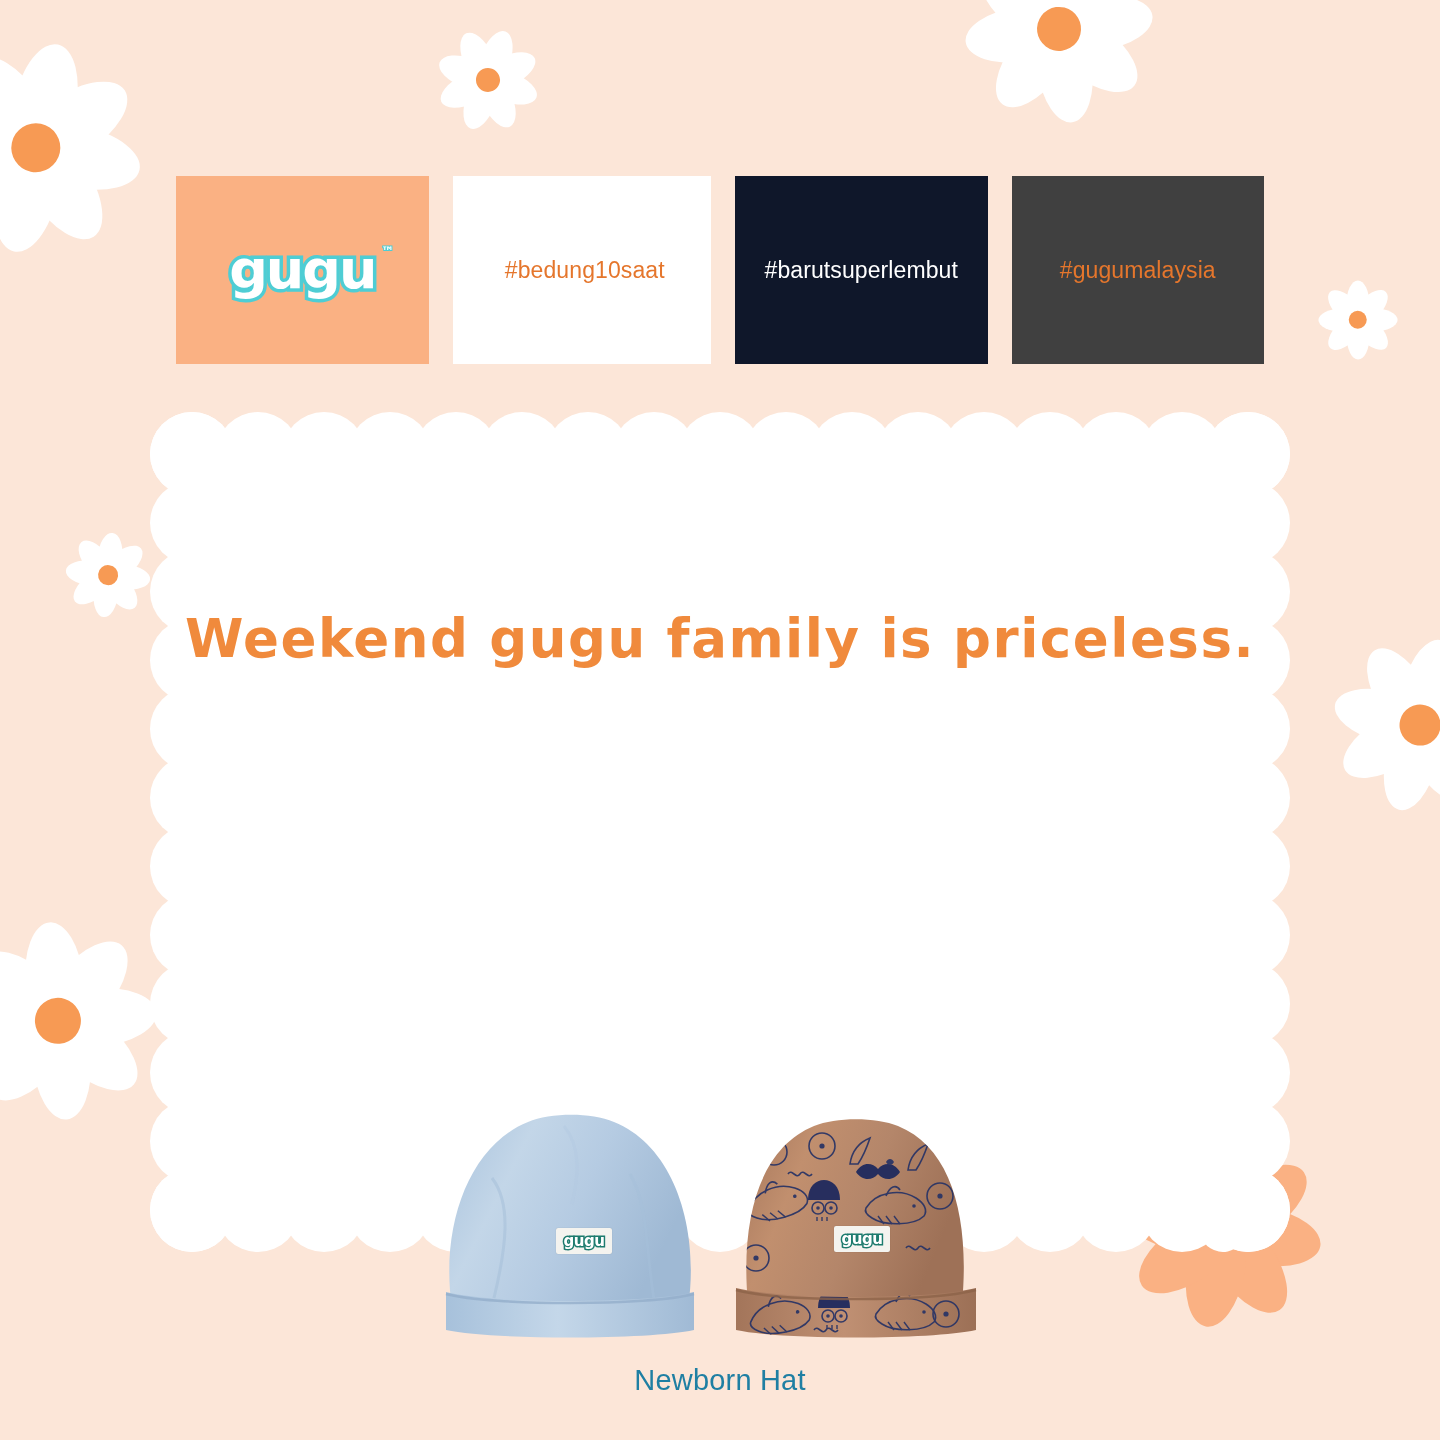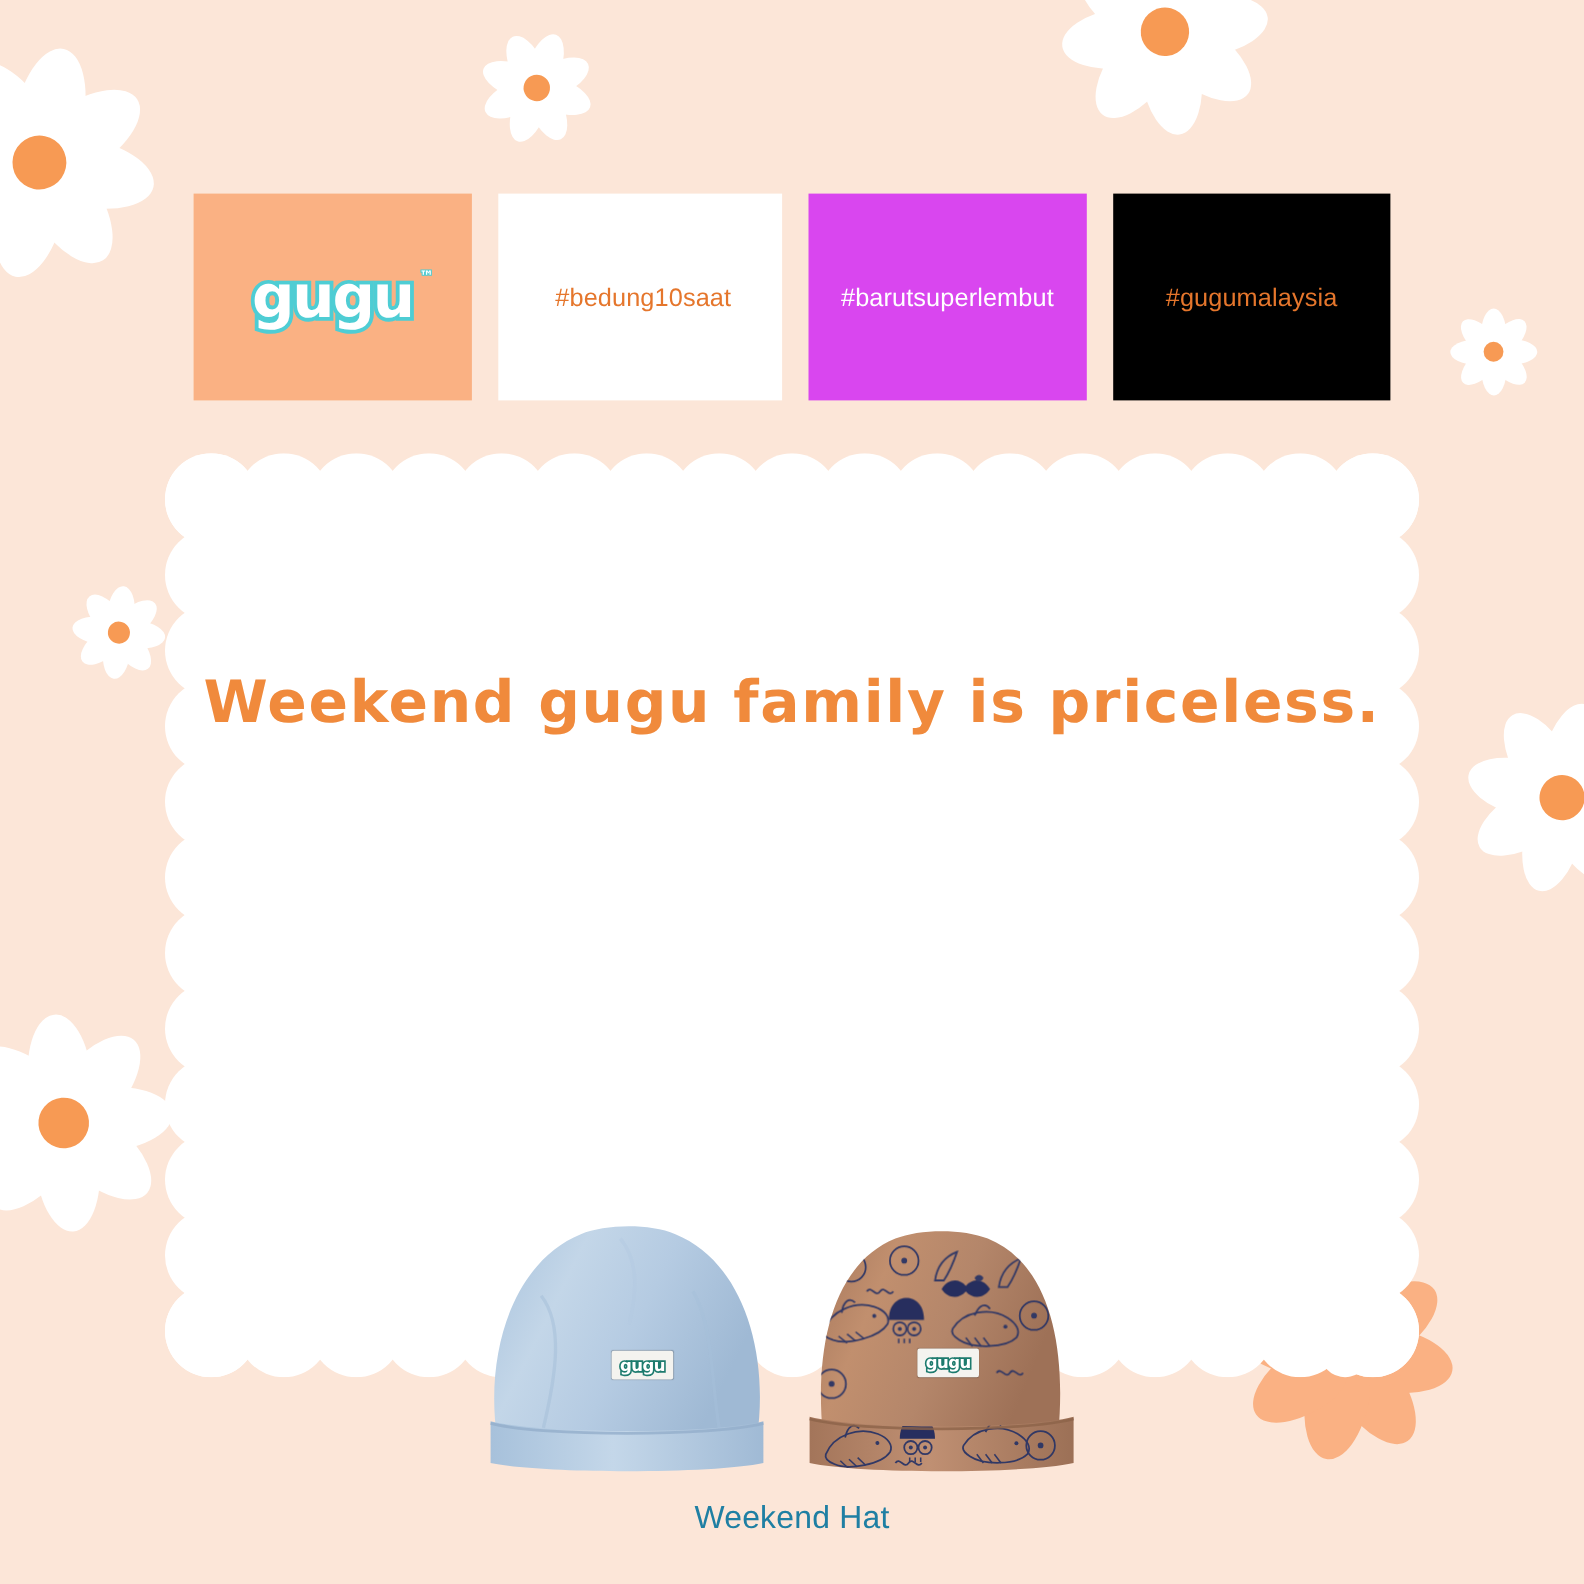--- a/index.html
+++ b/index.html
@@ -313,25 +313,25 @@
       <span class="gugu-logo">
         <span>gugu</span>
         <span class="tm">™</span>
       </span>
     </div>
 
     <div class="hcard" style="background: rgb(255, 255, 255); color: rgb(229, 118, 44); padding-left: 16px;">
       <span>#bedung10saat</span>
     </div>
 
-    <div class="hcard" style="background: #d946ef; color: rgb(255, 255, 255);">
+    <div class="hcard" style="background: #0f172a; color: rgb(255, 255, 255);">
       <span>#barutsuperlembut</span>
     </div>
 
-    <div class="hcard" style="background: #000000; color: rgb(229, 118, 44);">
+    <div class="hcard" style="background: #404040; color: rgb(229, 118, 44);">
       <span>#gugumalaysia</span>
     </div>
   </div>
 
   <div class="hat" style="left:432px; top:1108px; width:276px; height:232px;">
     <svg viewBox="0 0 276 232" width="276" height="232" aria-hidden="true">
       <defs>
         <linearGradient id="blueShade" x1="0" y1="0" x2="1" y2="0.4">
           <stop offset="0%" stop-color="#a9c3dd"></stop>
           <stop offset="32%" stop-color="#c3d6e8"></stop>
@@ -435,15 +435,15 @@
         <use href="#eyeball" x="220" y="206"></use>
         <use href="#squiggle" x="88" y="222"></use>
       </g>
       <path d="M10 182 C56 194 204 194 250 182" stroke="#8c6349" stroke-width="2.5" fill="none" opacity=".8"></path>
     </svg>
     <div class="tag" style="left:108px; top:118px; width:56px; height:26px;">
       <span class="tag-text">gugu</span>
     </div>
   </div>
 
-  <div class="hat-caption" style="color: rgb(31, 127, 163);">Weekend Hat</div>
+  <div class="hat-caption" style="color: rgb(31, 127, 163);">Newborn Hat</div>
 
 </div>
 
 </body></html>

